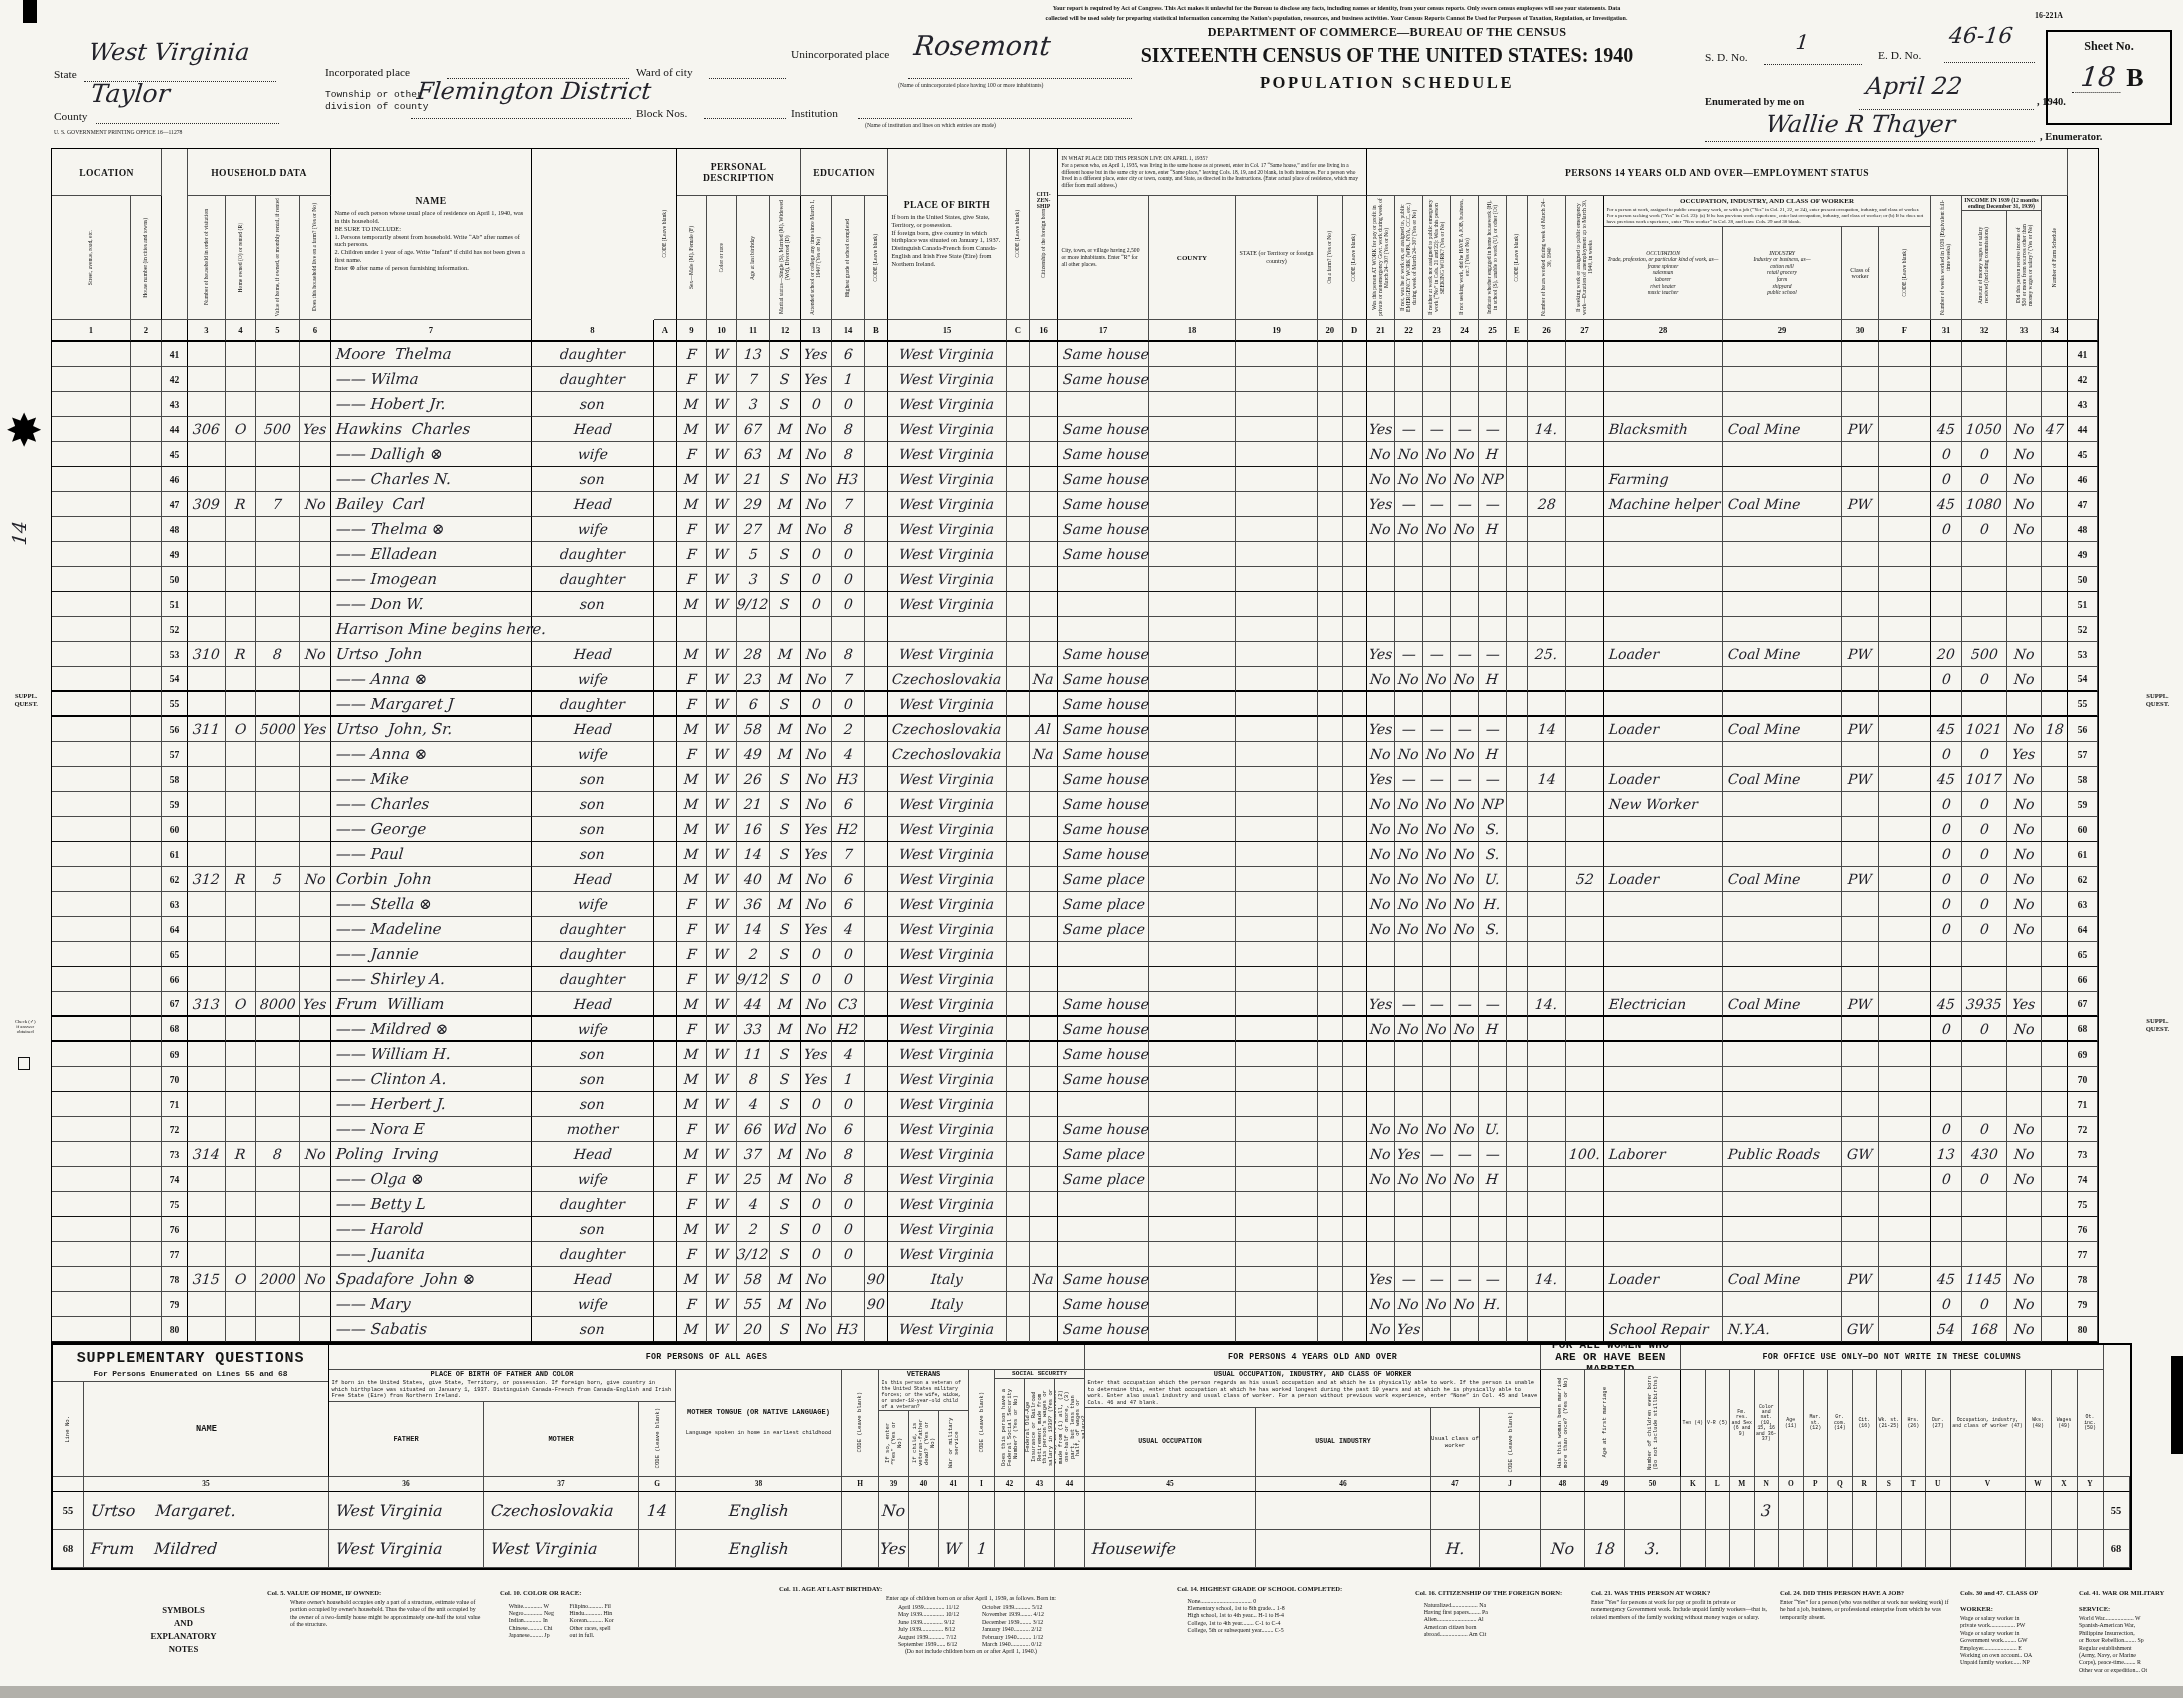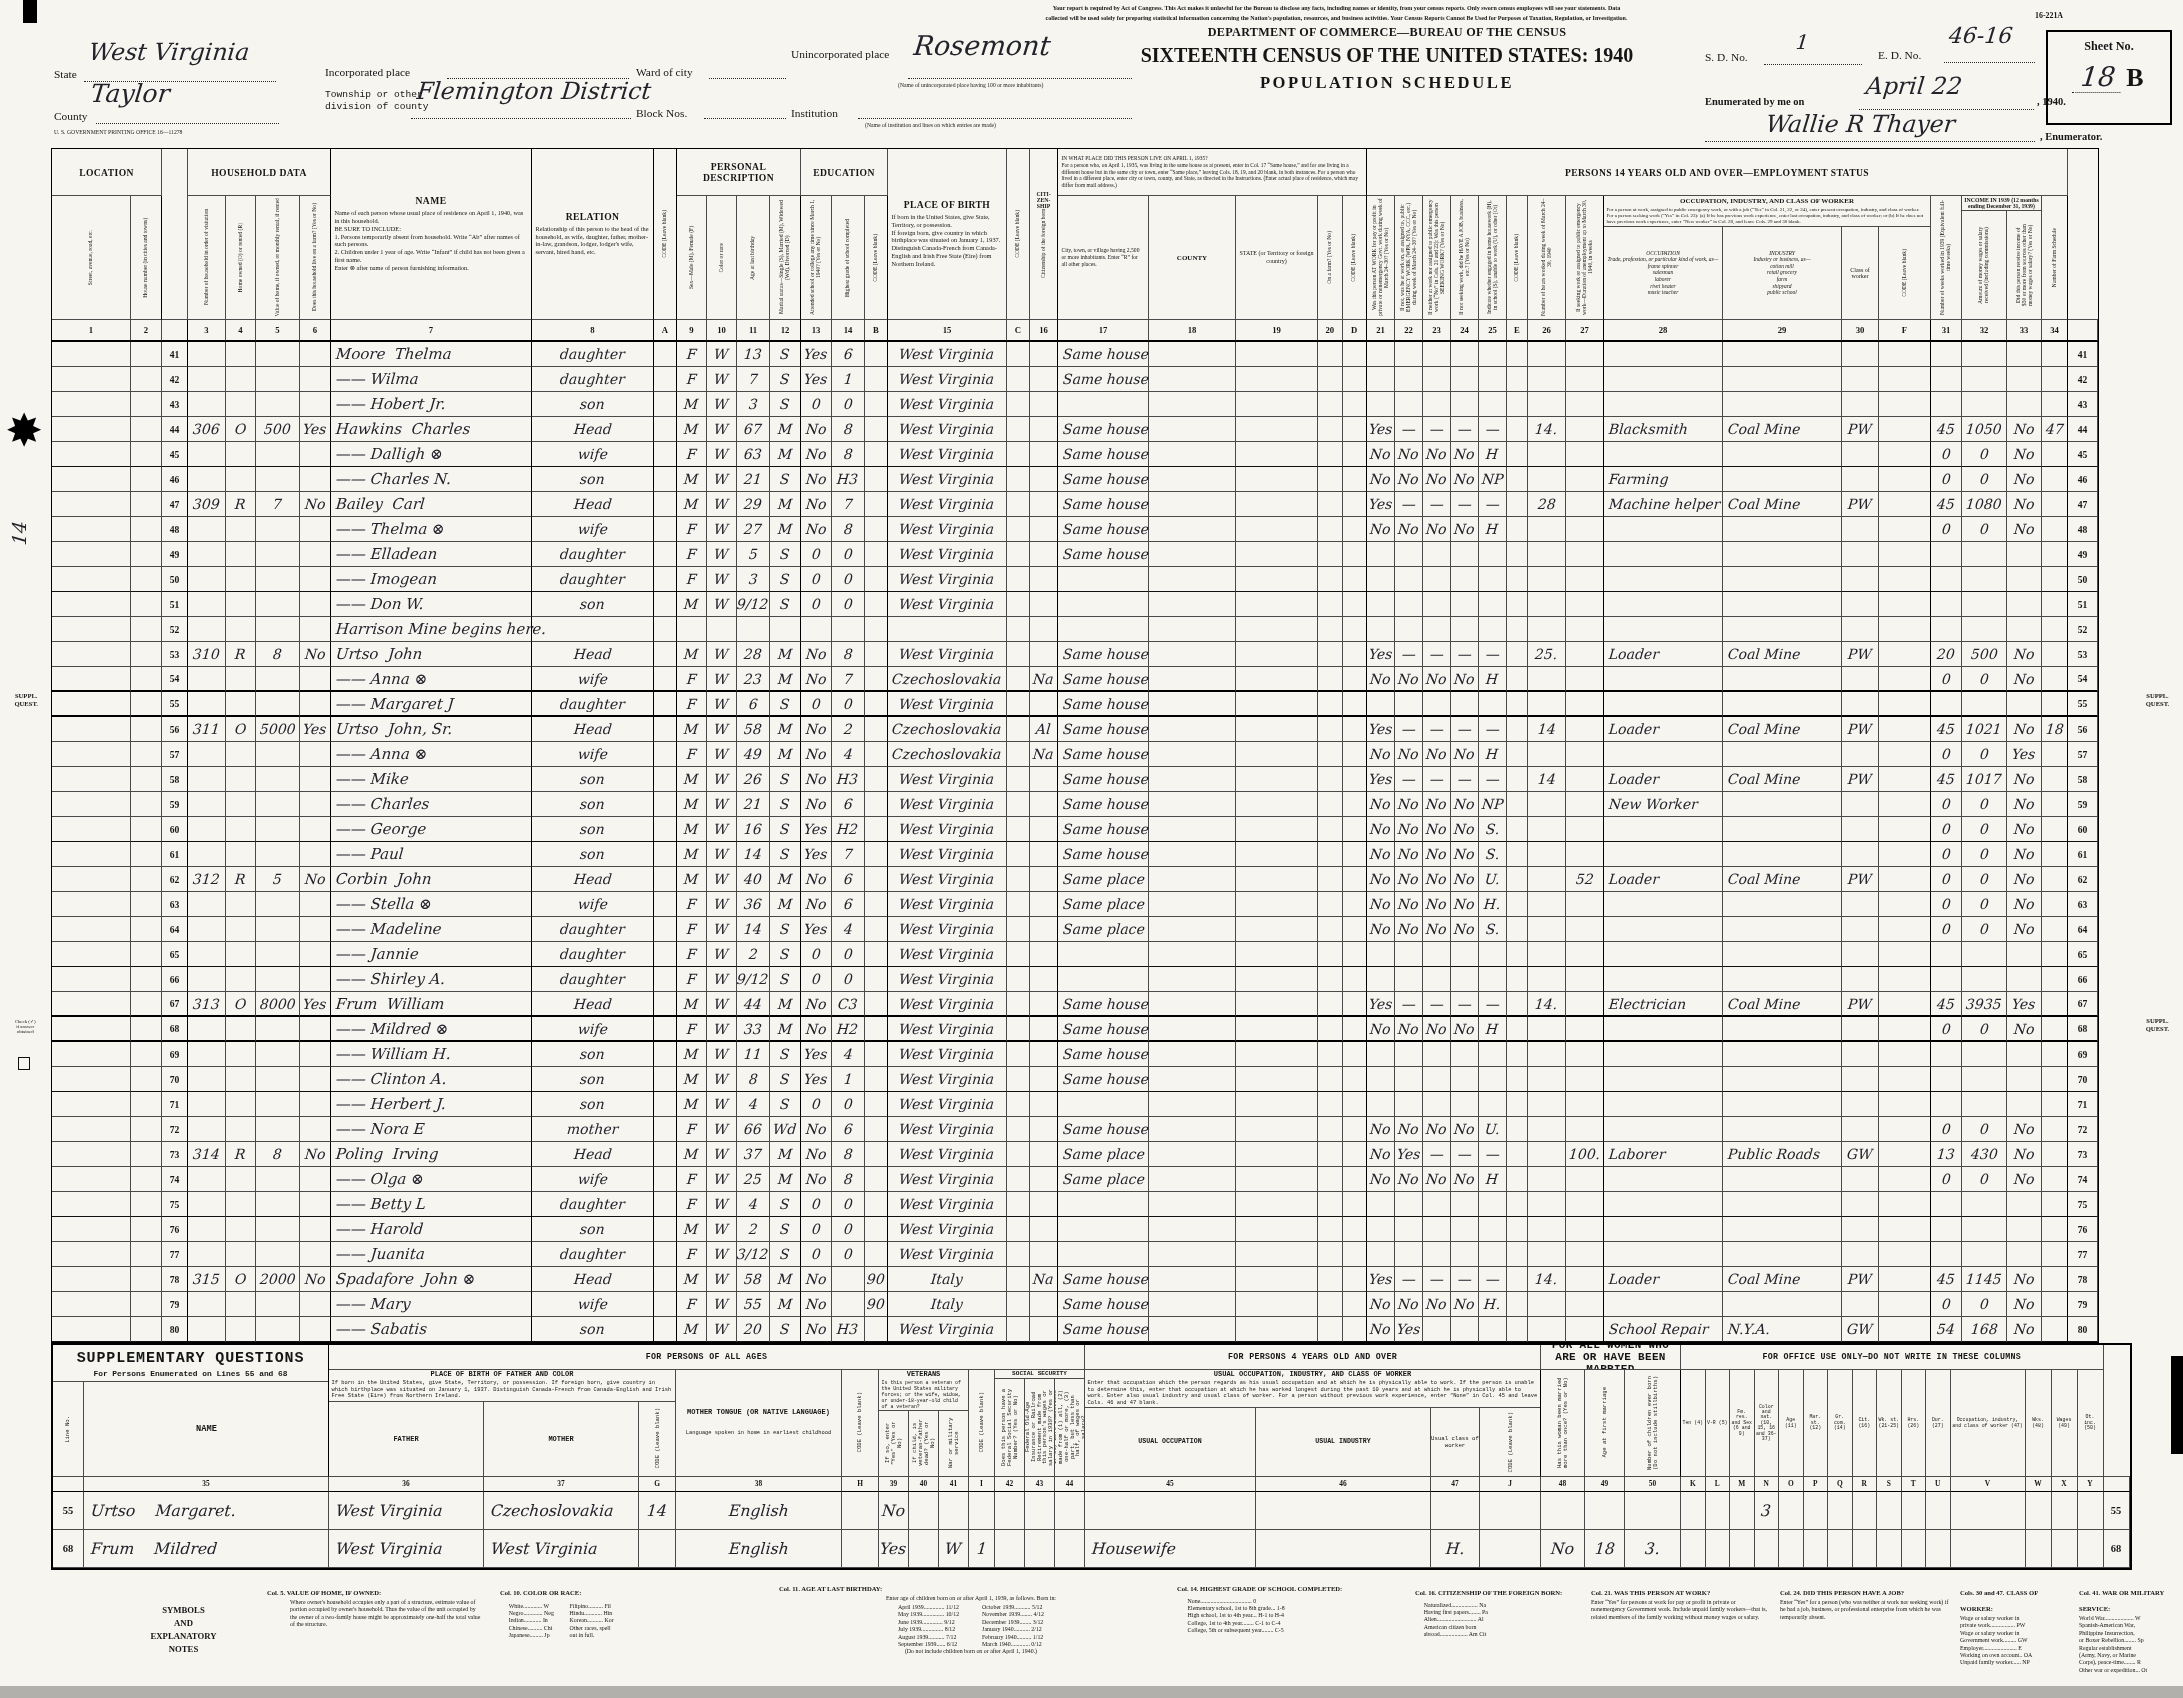--- a/index.html
+++ b/index.html
@@ -142,24 +142,20 @@
         <span class="gt">HOUSEHOLD DATA</span>
       </div>
     <div class="hc hr" style="grid-area:1/8/3/9">
       <span class="gt">NAME</span>
       <div class="ht pre">Name of each person whose usual place of residence on April 1, 1940, was in this household.
 BE SURE TO INCLUDE:
 1. Persons temporarily absent from household. Write “Ab” after names of such persons.
 2. Children under 1 year of age. Write “Infant” if child has not been given a first name.
 Enter ⊗ after name of person furnishing information.</div>
     </div>
-    <div class="hc hr" style="grid-area:1/9/3/10">
-      <span class="gt">RELATION</span>
-      <div class="ht pre">Relationship of this person to the head of the household, as wife, daughter, father, mother-in-law, grandson, lodger, lodger's wife, servant, hired hand, etc.</div>
-    </div>
     <div class="hc vtw hr" style="grid-area:1/10/3/11">
         <span class="vt">CODE (Leave blank)</span>
       </div>
     <div class="hc" style="grid-area:1/11/2/15">
         <span class="gt">PERSONAL DESCRIPTION</span>
       </div>
     <div class="hc" style="grid-area:1/15/2/18">
         <span class="gt">EDUCATION</span>
       </div>
     <div class="hc" style="grid-area:1/18/3/19">

